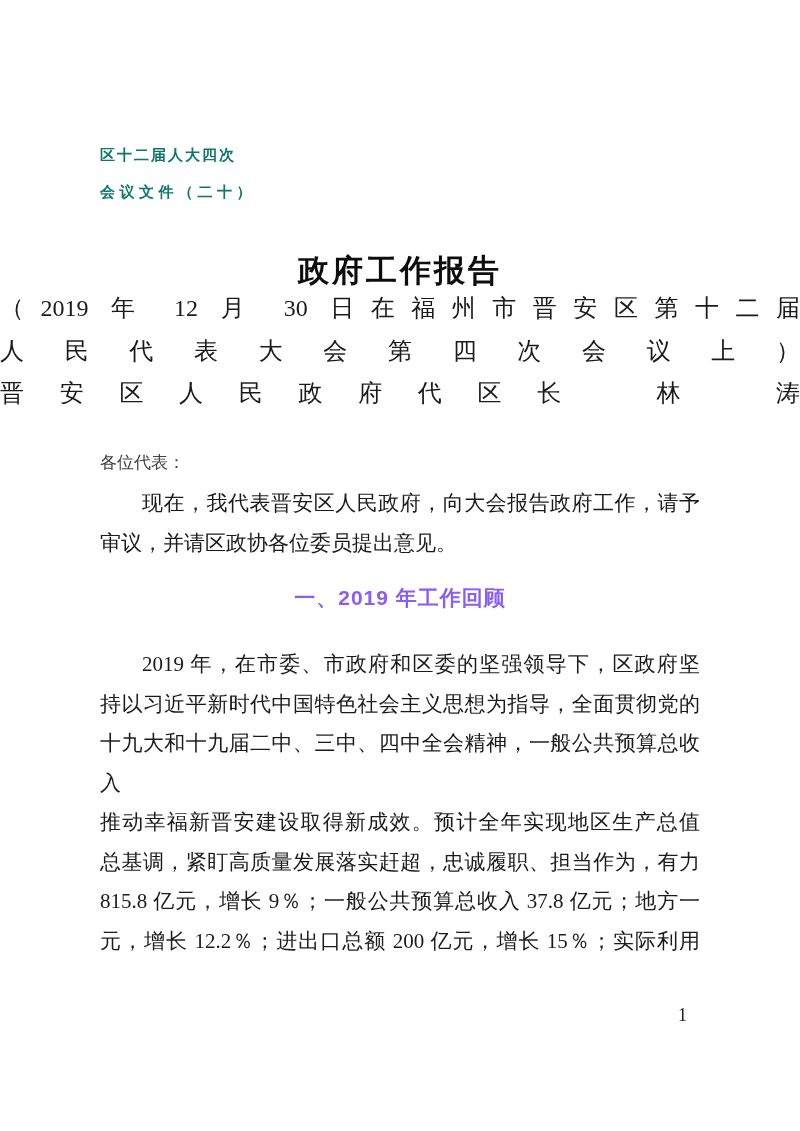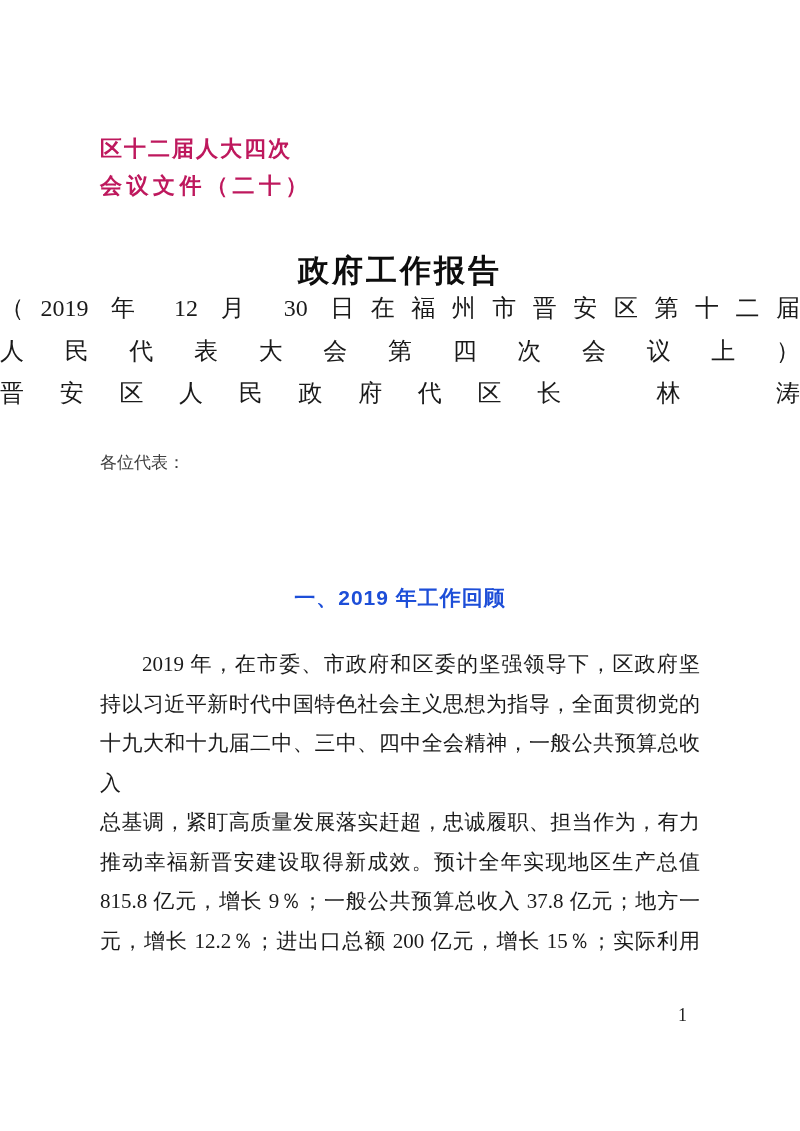--- a/index.html
+++ b/index.html
@@ -14,26 +14,26 @@
     margin: 0 auto;
     background: #ffffff;
     color: #111111;
     font-family: "Liberation Serif", "DejaVu Serif", serif;
     overflow: hidden;
   }
   
   .doc-number {
     position: absolute;
     left: 100px;
-    top: 130px;
+    top: 136px;
     font-family: "Liberation Sans", "DejaVu Sans", sans-serif;
     font-weight: 600;
-    font-size: 22px;
+    font-size: 15px;
     line-height: 37px;
-    color: #be185d;
+    color: #0f766e;
   }
   .doc-number .num-line1 { letter-spacing: 2px; }
   .doc-number .num-line2 { letter-spacing: 4.5px; }
   
   .doc-title {
     position: absolute;
     left: 0;
     right: 0;
     top: 234px;
     margin: 16px;
@@ -82,21 +82,21 @@
     position: absolute;
     left: 0;
     right: 0;
     top: 584px;
     margin: 0;
     text-align: center;
     font-family: "Liberation Sans", "DejaVu Sans", sans-serif;
     font-weight: bold;
     font-size: 21px;
     letter-spacing: 1px;
-    color: #1d4ed8;
+    color: #8b5cf6;
   }
   
   .page-number {
     position: absolute;
     top: 1005px;
     right: 113px;
     font-size: 18px;
     color: #222222;
   }
 </style>
@@ -113,28 +113,32 @@
   <h1 class="doc-title">政府工作报告</h1>
 
   <div class="subtitle">
       <div class="line">（2019 年 12 月 30 日在福州市晋安区第十二届</div>
       <div class="line">人民代表大会第四次会议上）</div>
       <div class="line">晋安区人民政府代区长　林　涛</div>
     </div>
 
   <div class="salutation">各位代表：</div>
 
+  <div class="para para-intro justify-except-last indent-first">
+      <div class="line">现在，我代表晋安区人民政府，向大会报告政府工作，请予</div>
+      <div class="line">审议，并请区政协各位委员提出意见。</div>
+    </div>
 
   <h2 class="section-heading">一、2019 年工作回顾</h2>
 
   <div class="para para-main indent-first">
       <div class="line">2019 年，在市委、市政府和区委的坚强领导下，区政府坚</div>
       <div class="line">持以习近平新时代中国特色社会主义思想为指导，全面贯彻党的</div>
       <div class="line">十九大和十九届二中、三中、四中全会精神，一般公共预算总收入</div>
+      <div class="line">推动幸福新晋安建设取得新成效。预计全年实现地区生产总值</div>
       <div class="line">总基调，紧盯高质量发展落实赶超，忠诚履职、担当作为，有力</div>
-      <div class="line">推动幸福新晋安建设取得新成效。预计全年实现地区生产总值</div>
       <div class="line">815.8 亿元，增长 9％；一般公共预算总收入 37.8 亿元；地方一</div>
       <div class="line">元，增长 12.2％；进出口总额 200 亿元，增长 15％；实际利用</div>
     </div>
 
   <div class="page-number">1</div>
 
 </div>
 
 </body></html>

